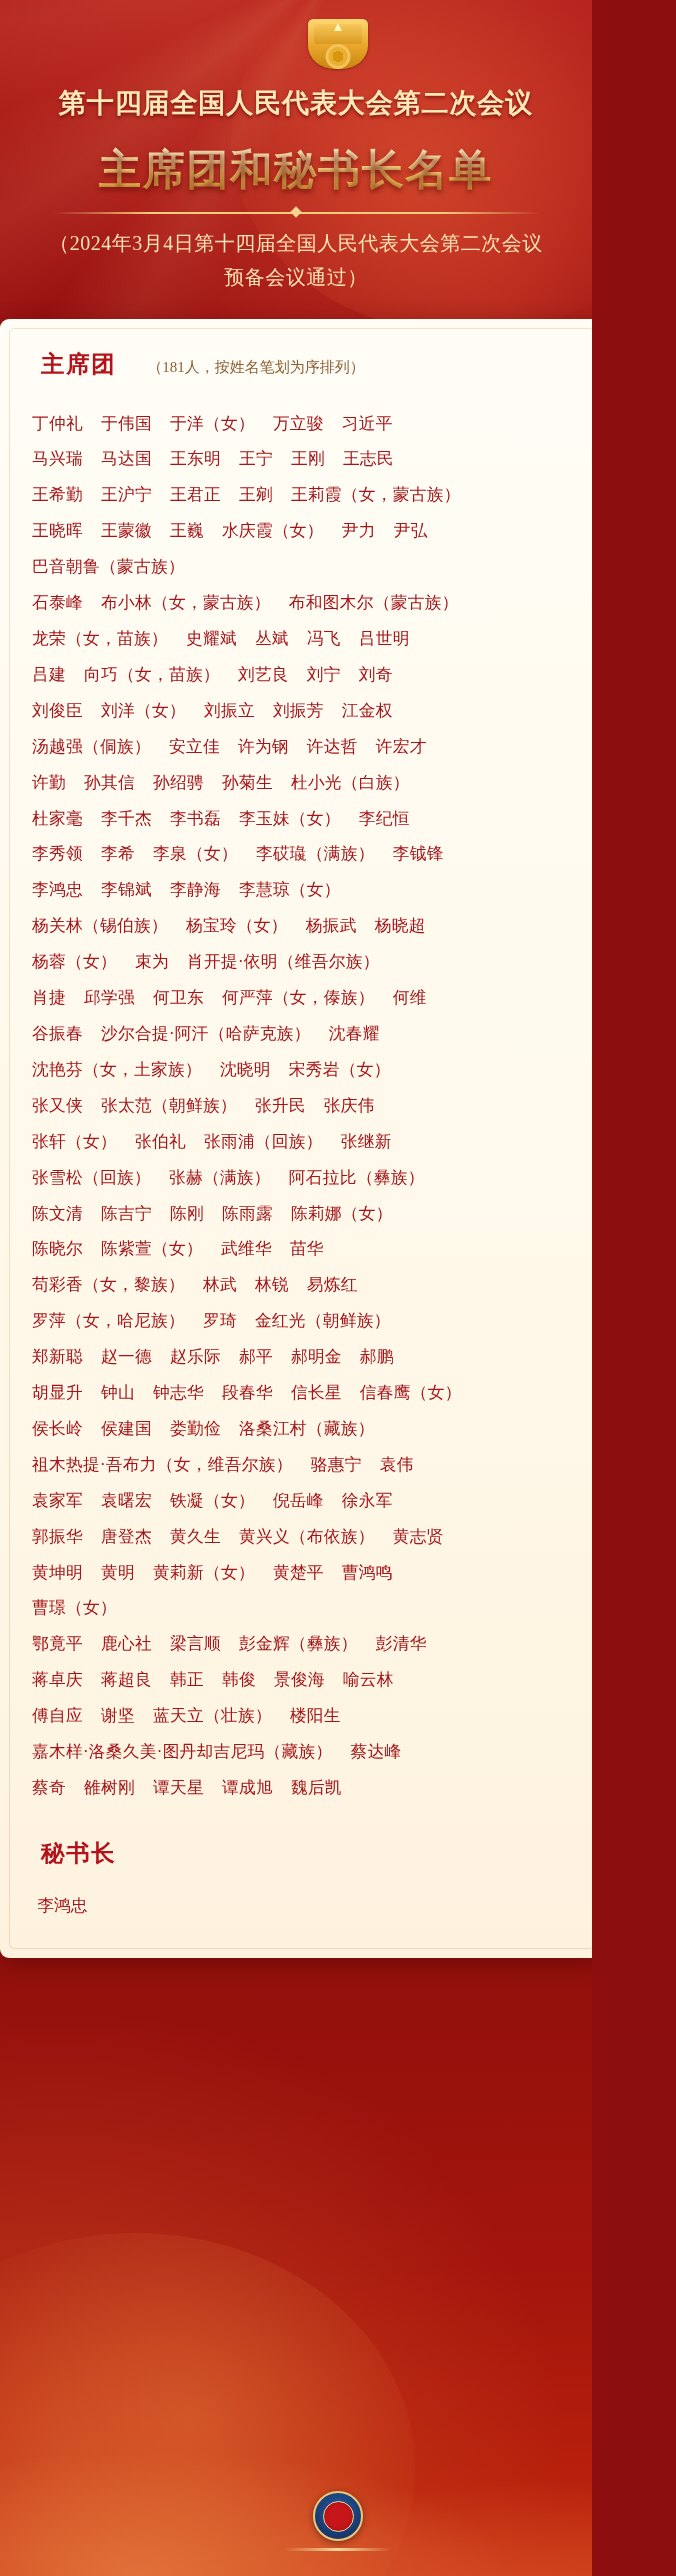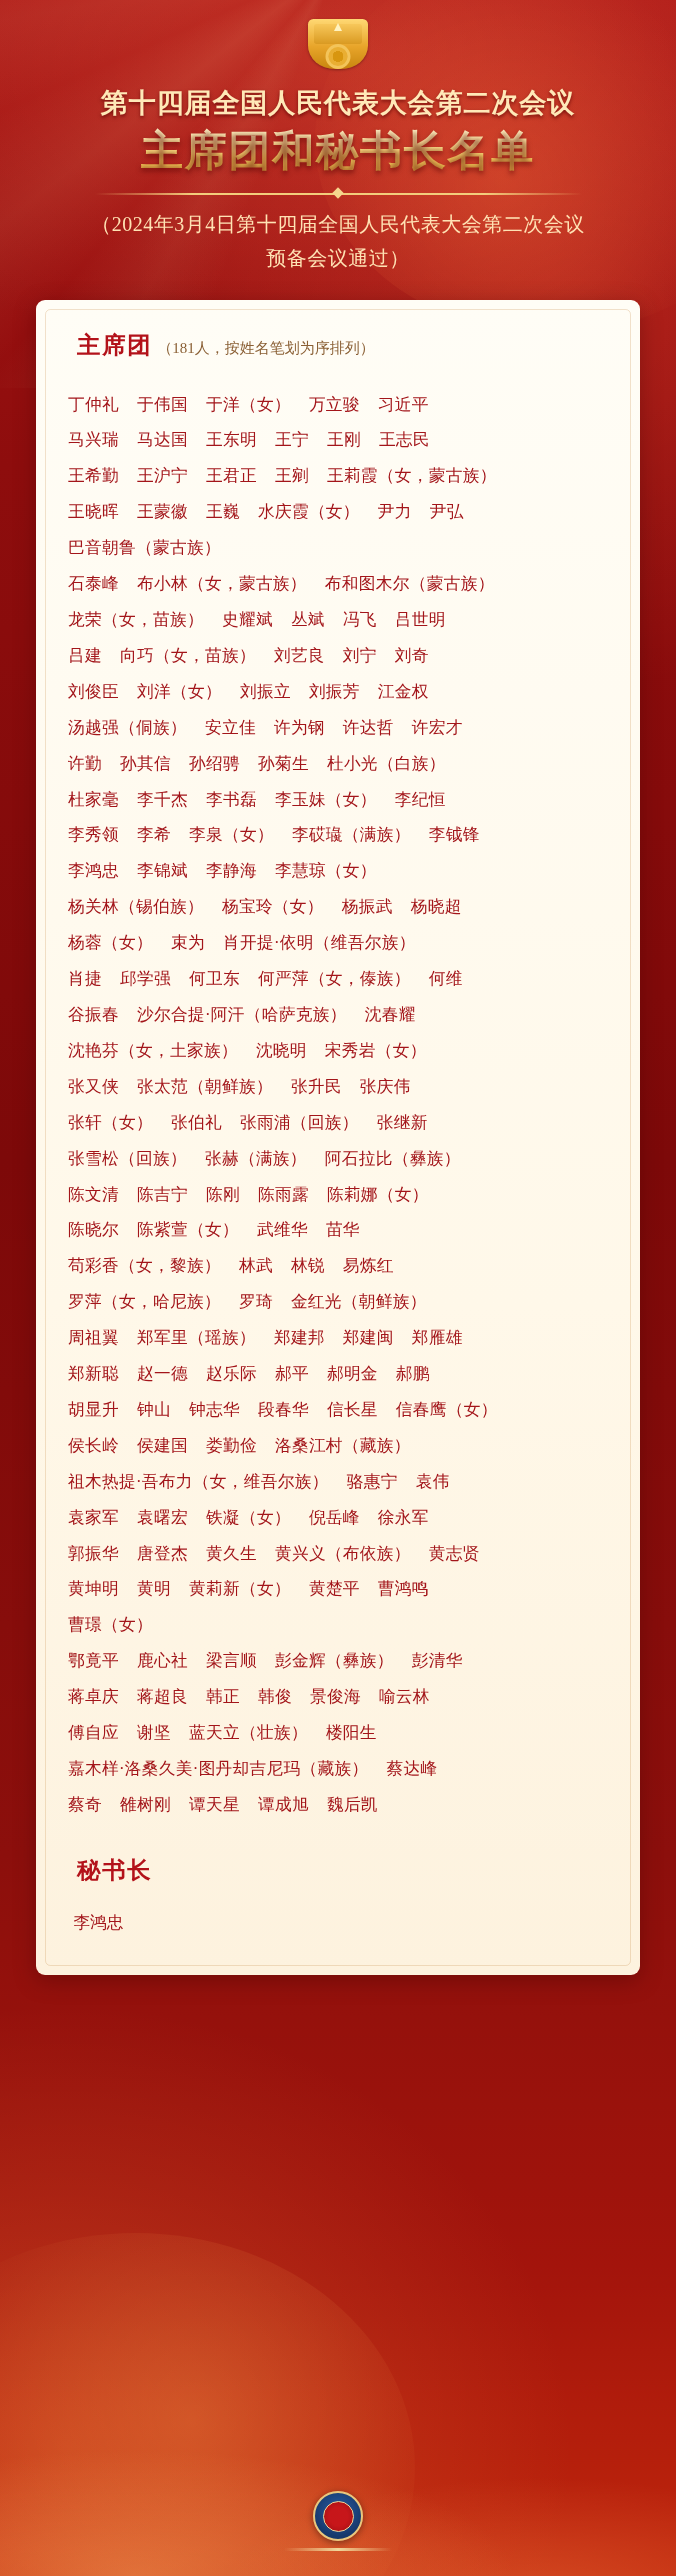--- a/index.html
+++ b/index.html
@@ -3,21 +3,21 @@
 <meta charset="utf-8">
 <style>
   * { box-sizing: border-box; margin: 0; padding: 0; }
   html, body {
     width: 676px;
     background: #8c0d0d;
     font-family: "Liberation Serif", "DejaVu Serif", serif;
   }
   .page {
     position: relative;
-    width: 676px;
+    width: 592px;
     height: 2576px;
     overflow: hidden;
     background:
       radial-gradient(ellipse 811px 451px at 50% 2%, rgba(255,120,80,0.30), rgba(255,120,80,0) 70%),
       radial-gradient(ellipse 631px 541px at 85% 12%, rgba(255,90,60,0.25), rgba(255,90,60,0) 70%),
       radial-gradient(ellipse 721px 631px at 10% 95%, rgba(255,150,70,0.28), rgba(255,150,70,0) 70%),
       linear-gradient(180deg, #a81414 0%, #8e0d0d 18%, #7d0909 45%, #8c0f0c 72%, #a3140c 88%, #c0260c 100%);
   }
   
   .rays {
@@ -91,21 +91,21 @@
 
   
   .title-block { position: relative; text-align: center; margin-top: 12.6px; }
   .title-line1 {
     font-family: "Liberation Serif", serif;
     font-size: 27px; font-weight: bold; color: #ffe9b8;
     letter-spacing: 0.9px;
     text-shadow: 0 1.8px 3.6px rgba(90,0,0,0.7);
   }
   .title-line2 {
-    margin-top: 2px;
+    margin-top: 21px;
     font-size: 42px; font-weight: bold;
     letter-spacing: 1.8px;
     background: linear-gradient(180deg, #fff6d8 0%, #ffe49b 35%, #f5c95f 62%, #e0a63a 100%);
     -webkit-background-clip: text; background-clip: text; color: transparent;
     text-shadow: 0 2.7px 5.4px rgba(80,0,0,0.55);
   }
   .title-underline {
     margin: 14.4px auto 0; width: 487px; height: 1.8px;
     background: linear-gradient(90deg, rgba(255,220,150,0), #f3cd7c 20%, #f3cd7c 80%, rgba(255,220,150,0));
     position: relative;
@@ -131,21 +131,21 @@
     padding: 27px 32px 41px 32px;
   }
   .card:before {
     content:"";
     position:absolute; left:9px; right:9px; top:9px; bottom:9px;
     border: 0.9px solid rgba(200,140,70,0.25);
     border-radius: 5.4px; pointer-events:none;
   }
 
   .section-head {
-    position: relative; display: flex; align-items: baseline; gap: 1px;
+    position: relative; display: flex; align-items: baseline; gap: 27px;
     padding-left: 5.4px; margin-bottom: 20px;
   }
   .section-head .tag {
     position: relative;
     font-size: 23.4px; font-weight: bold; color: #b3121a;
     letter-spacing: 1.8px;
     padding: 1.8px 3.6px 5.4px 3.6px;
   }
   .section-head .tag:after {
     content:"";
@@ -390,27 +390,20 @@
           <span class="n">林武</span>
           <span class="n">林锐</span>
           <span class="n">易炼红</span>
         </div>
         <div class="row">
           <span class="n">罗萍（女，哈尼族）</span>
           <span class="n">罗琦</span>
           <span class="n">金红光（朝鲜族）</span>
         </div>
         <div class="row">
-          <span class="n">周祖翼</span>
-          <span class="n">郑军里（瑶族）</span>
-          <span class="n">郑建邦</span>
-          <span class="n">郑建闽</span>
-          <span class="n">郑雁雄</span>
-        </div>
-        <div class="row">
           <span class="n">郑新聪</span>
           <span class="n">赵一德</span>
           <span class="n">赵乐际</span>
           <span class="n">郝平</span>
           <span class="n">郝明金</span>
           <span class="n">郝鹏</span>
         </div>
         <div class="row">
           <span class="n">胡显升</span>
           <span class="n">钟山</span>

